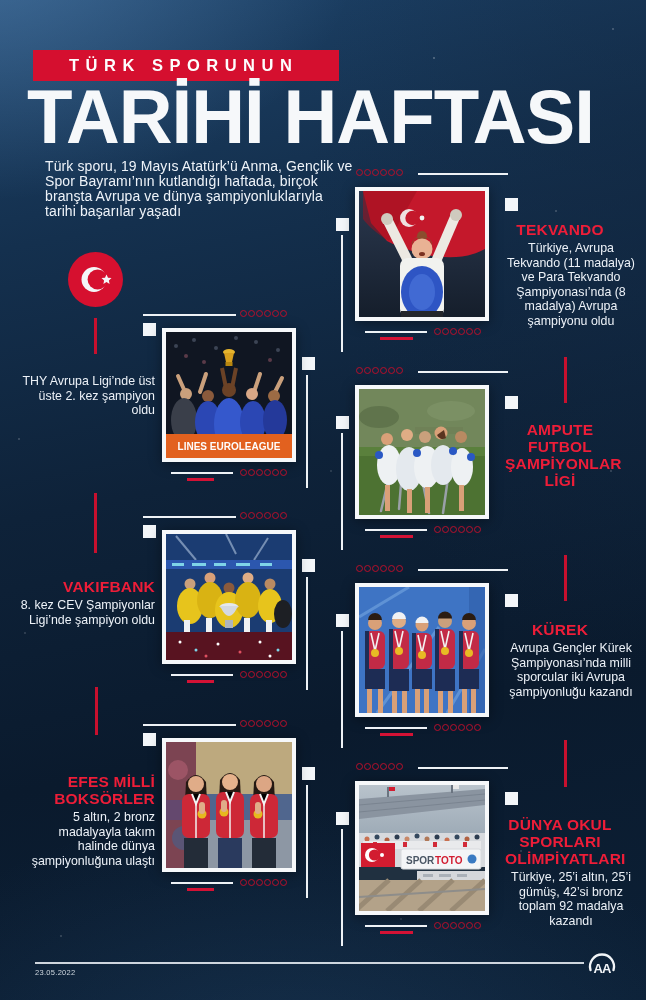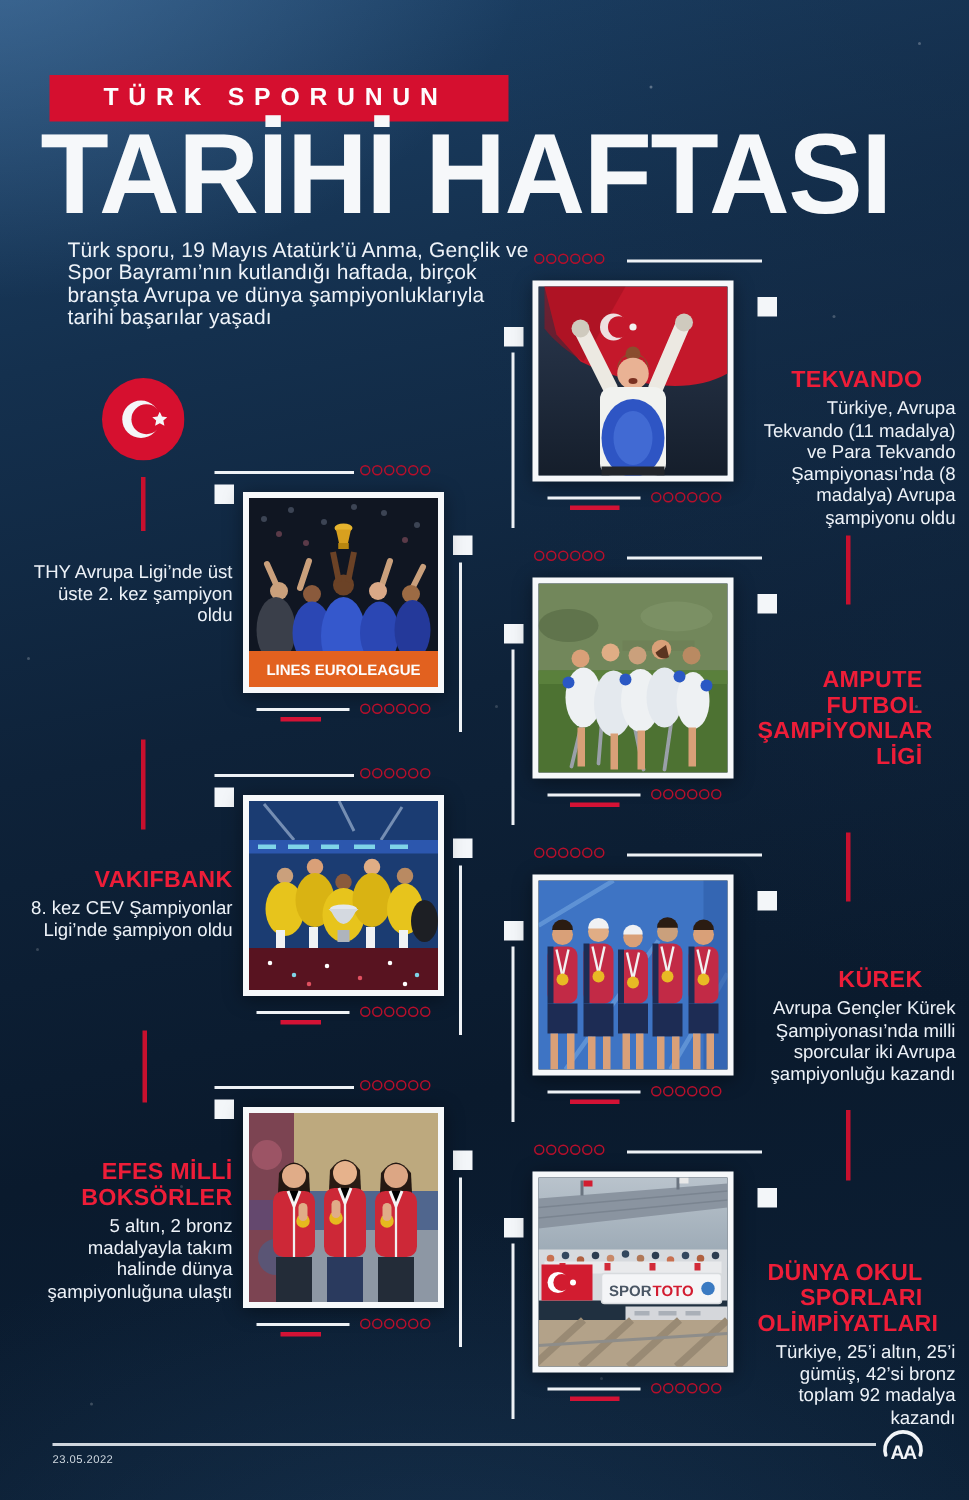--- a/index.html
+++ b/index.html
@@ -47,21 +47,21 @@
   .hline{position:absolute;height:2px;background:#eef2f6;}
   .vline{position:absolute;width:2px;background:#eef2f6;}
   .rseg{position:absolute;width:2.5px;background:#c8102e;}
   .runder{position:absolute;height:3px;background:#d41235;}
   .photo{
     position:absolute;width:126px;height:126px;border:4px solid #f6f8fa;background:#203040;
     box-shadow:0 2px 12px rgba(0,0,0,.4);
   }
   .photo svg{display:block;width:126px;height:126px;}
   .txtblock{position:absolute;}
-  .txtblock.right{left:505px;width:132px;text-align:right;margin-top:24px;}
+  .txtblock.right{left:505px;width:132px;text-align:center;}
   .txtblock.leftside{left:18px;width:137px;text-align:right;}
   .stitle{color:#ee1d38;font-weight:bold;font-size:15.5px;line-height:17px;letter-spacing:.2px;margin-bottom:3px;}
   .txtblock.right .stitle{max-width:110px;}
   .txtblock.leftside .stitle{max-width:110px;margin-left:auto;}
   .sbody{color:#edf2f8;font-size:12.4px;line-height:14.6px;}
   .footline{position:absolute;left:35px;top:962px;width:549px;height:2px;background:rgba(240,245,250,.85);}
   .footdate{position:absolute;left:35px;top:968px;font-size:7.5px;color:#cdd6de;letter-spacing:.3px;}
   .aalogo{position:absolute;left:585px;top:948px;width:34px;height:34px;}
 </style>
 </head>

